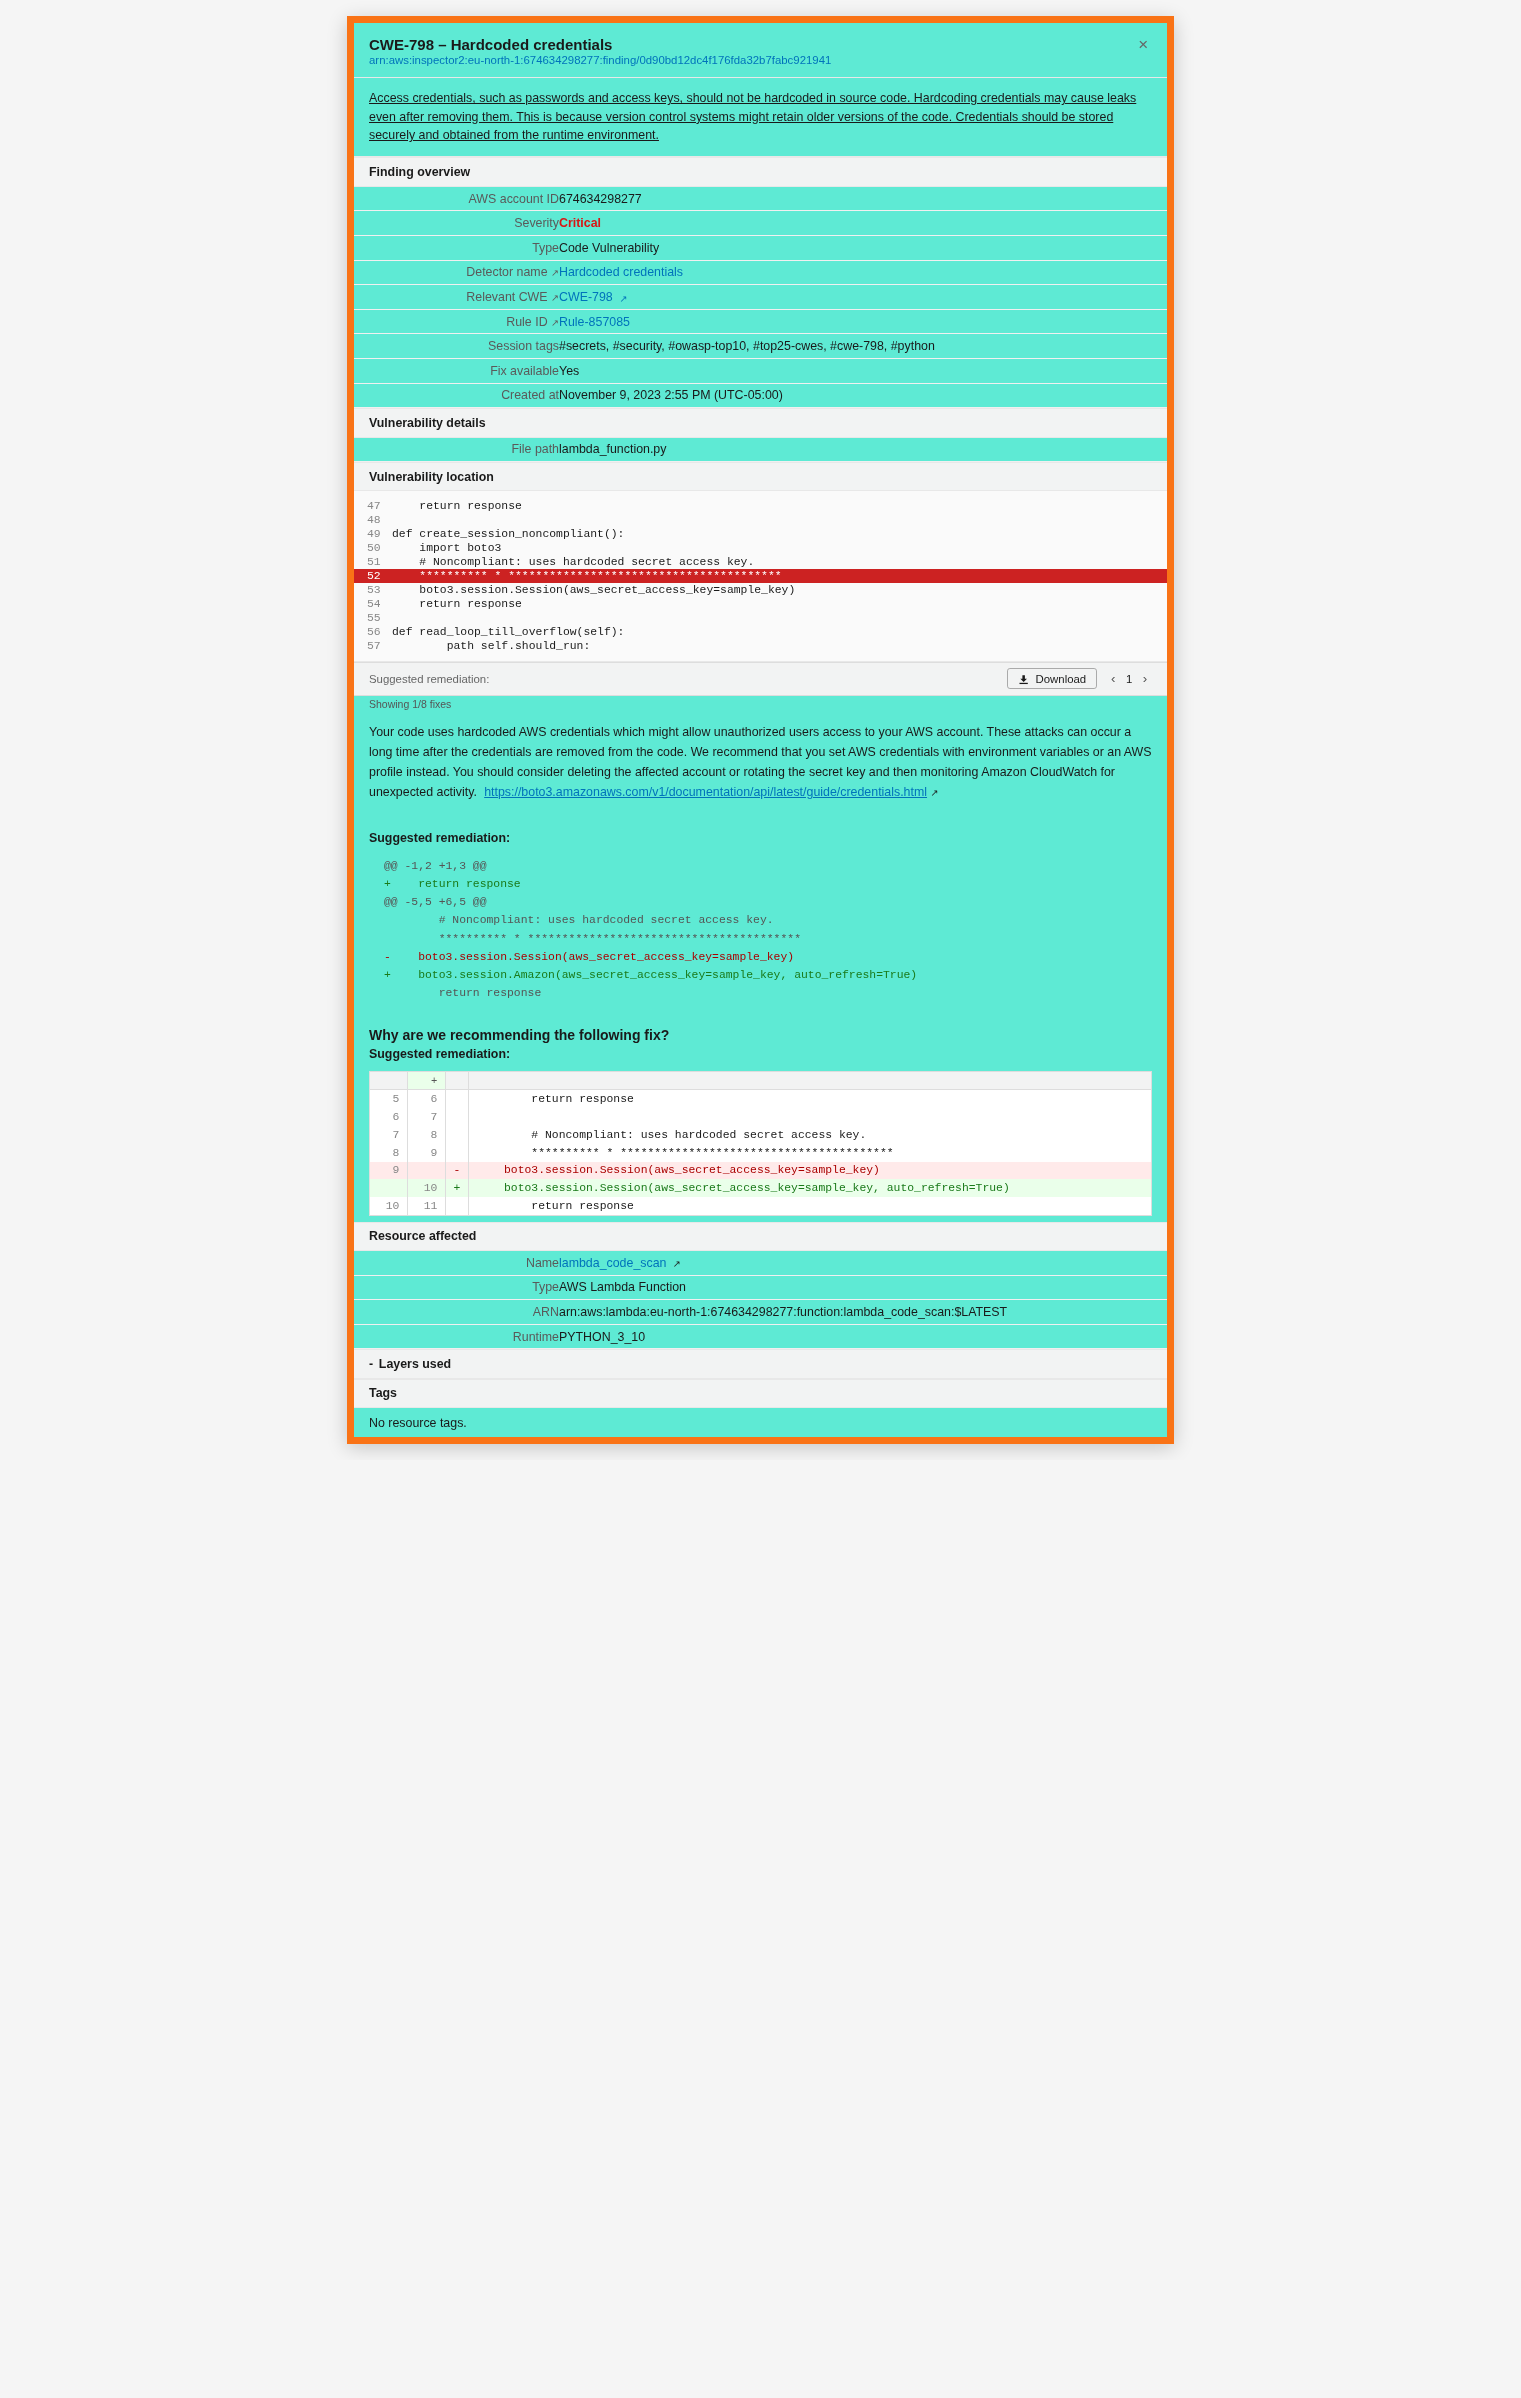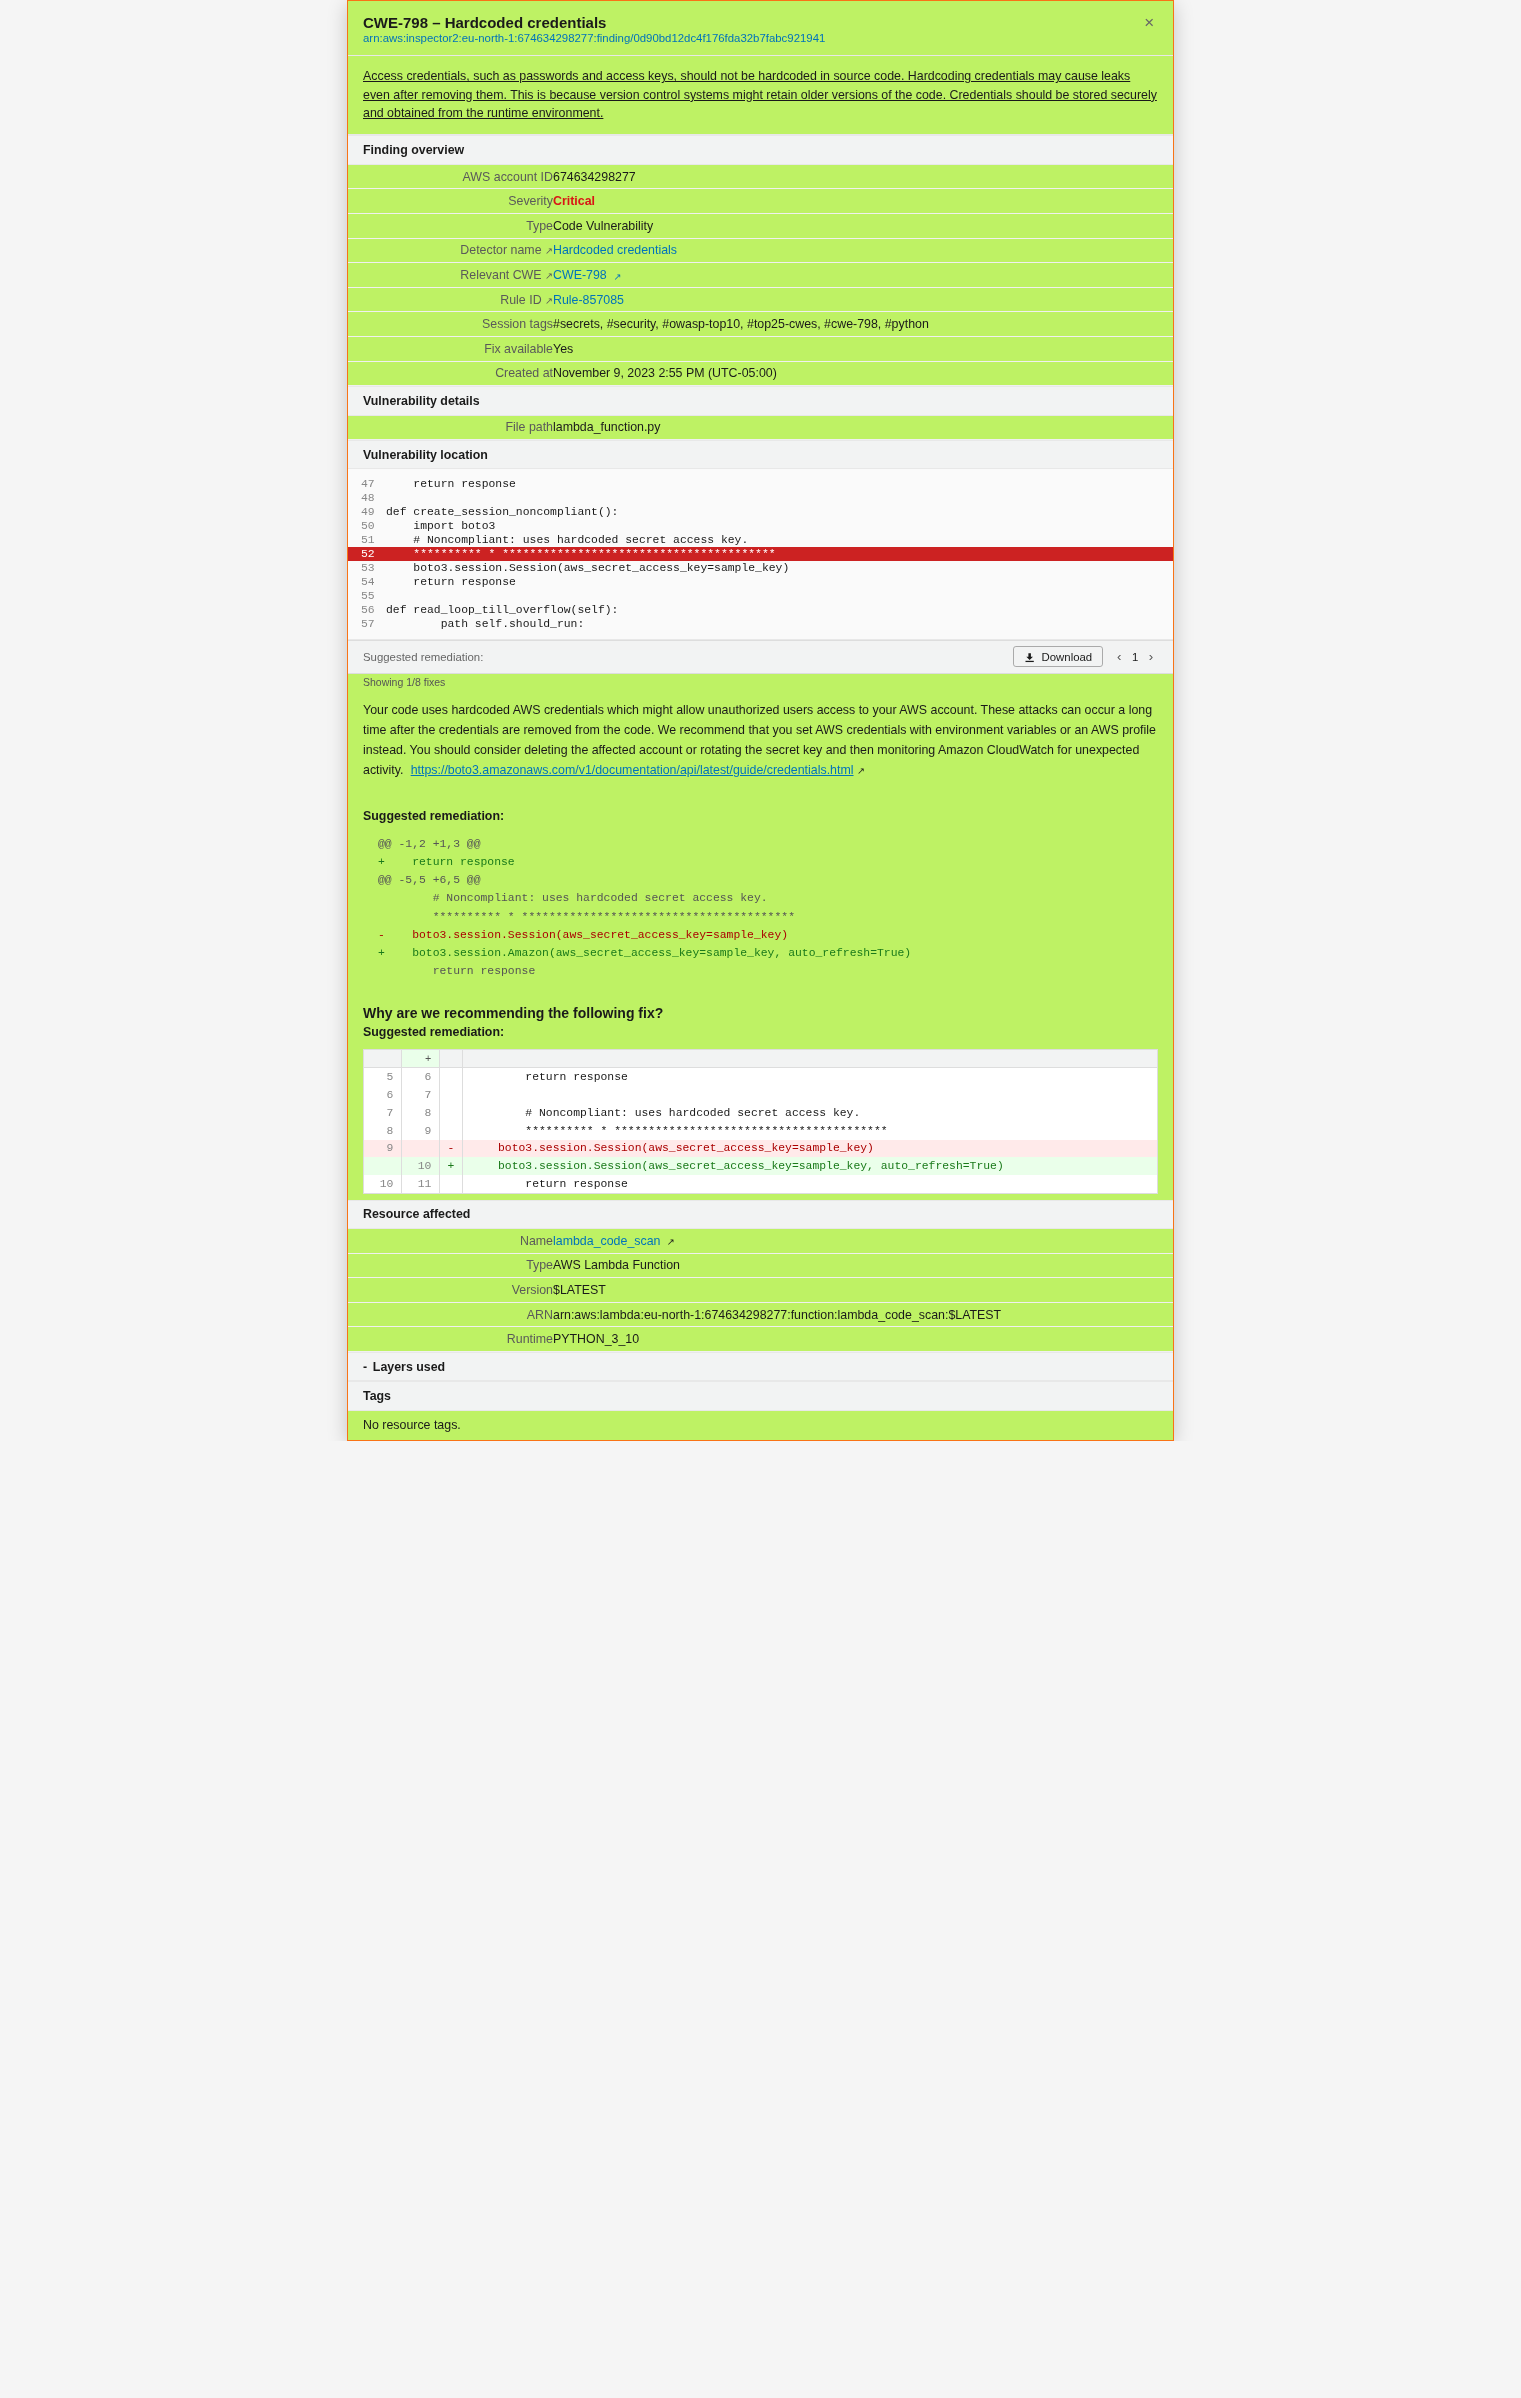--- a/index.html
+++ b/index.html
@@ -3,24 +3,24 @@
   <meta charset="utf-8">
   <style>
     * { box-sizing: border-box; margin: 0; padding: 0; }
     body {
       font-family: -apple-system, BlinkMacSystemFont, "Segoe UI", Arial, sans-serif;
       font-size: 12.4px;
       color: #1a1a1a;
       background: #f5f5f5;
     }
     .modal {
-      background: #bef264;
+      background: #5eead4;
       max-width: 827px;
-      margin: 0 auto;
-      border: 1px solid #f97316;
+      margin: 16px auto;
+      border: 7px solid #f97316;
       box-shadow: 0 3.8px 19px rgba(0,0,0,0.2);
       position: relative;
     }
     .modal-header {
       padding: 13.3px 15px 9.5px;
       border-bottom: 1px solid #e8e8e8;
       display: flex;
       justify-content: space-between;
       align-items: flex-start;
     }
@@ -485,24 +485,20 @@
       <span>
         <a href="#" class="detail-value link">lambda_code_scan</a>
         <span style="font-size:9.5px;margin-left:2.9px;">↗</span>
       </span>
     </div>
     <div class="detail-row">
       <span class="detail-label">Type</span>
       <span class="detail-value">AWS Lambda Function</span>
     </div>
     <div class="detail-row">
-      <span class="detail-label">Version</span>
-      <span class="detail-value">$LATEST</span>
-    </div>
-    <div class="detail-row">
       <span class="detail-label">ARN</span>
       <span class="detail-value">arn:aws:lambda:eu-north-1:674634298277:function:lambda_code_scan:$LATEST</span>
     </div>
     <div class="detail-row">
       <span class="detail-label">Runtime</span>
       <span class="detail-value">PYTHON_3_10</span>
     </div>
   </div>
 
   <div class="section-header" style="display:flex;align-items:center;gap:5.7px;">

